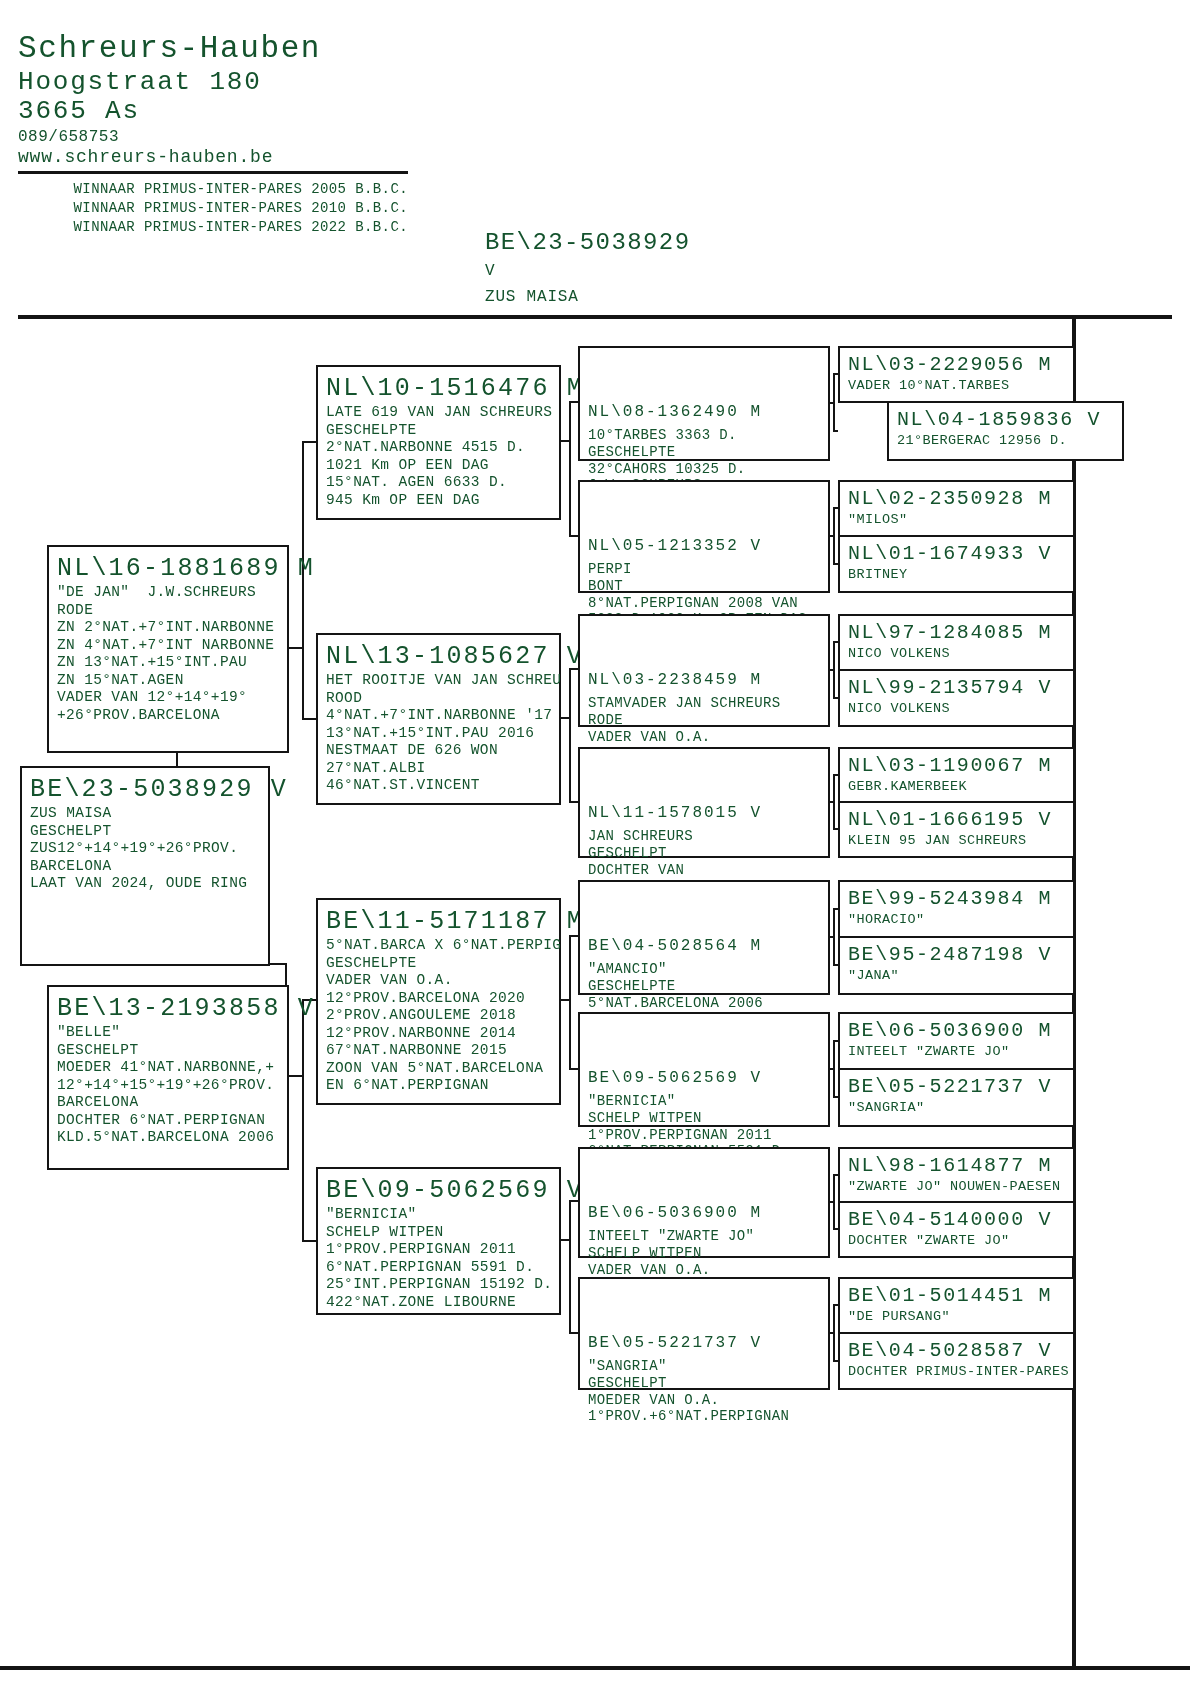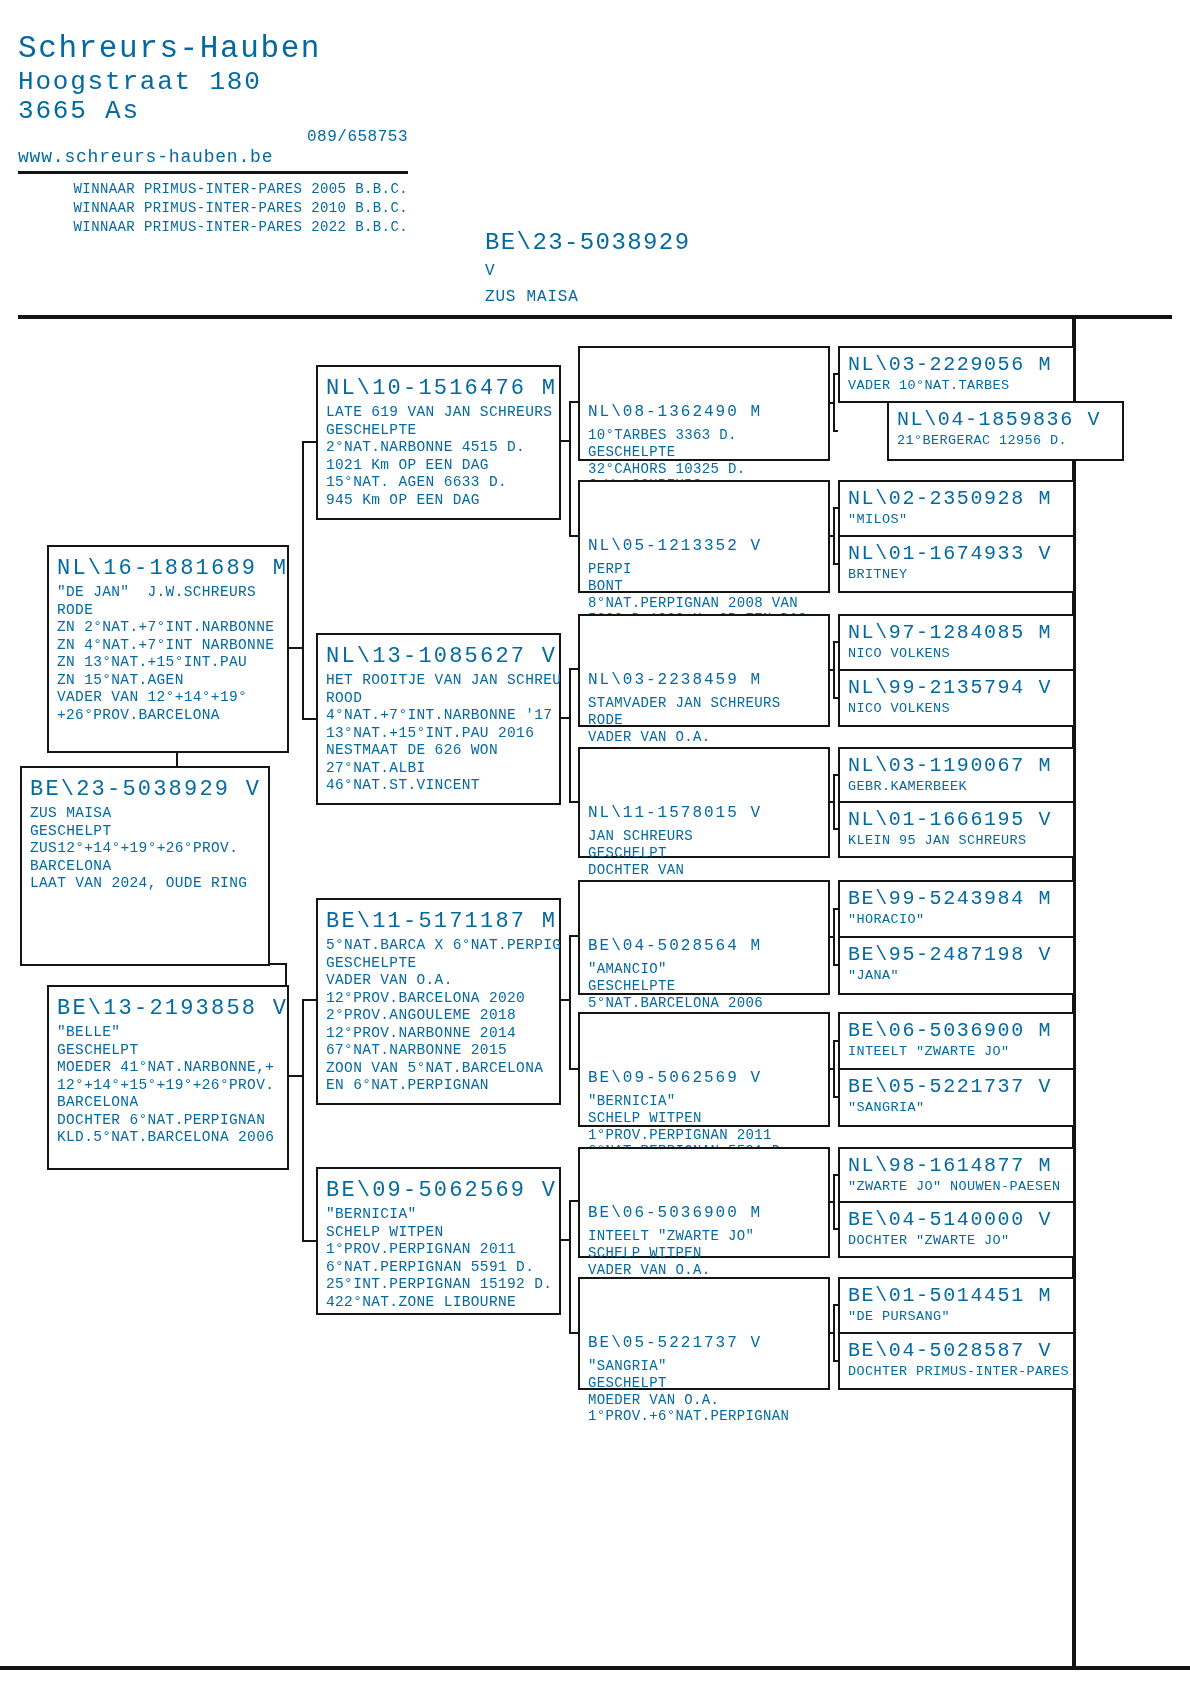--- a/index.html
+++ b/index.html
@@ -1,42 +1,42 @@
 <!DOCTYPE html>
 <html><head>
 <meta charset="utf-8">
 <style>
   html,body { margin:0; padding:0; background:#ffffff; }
   .page {
     position:relative; width:1190px; height:1684px; background:#fff;
     font-family:"Liberation Mono","DejaVu Sans Mono",monospace;
-    color:#0369a1; overflow:hidden;
+    color:#14532d; overflow:hidden;
   }
   svg.lines { position:absolute; left:0; top:0; }
 
   
   .hdr { position:absolute; left:18px; top:30px; }
   .hdr-name   { font-size:31px; letter-spacing:1.6px; line-height:38px; white-space:pre; }
   .hdr-street { font-size:26px; letter-spacing:1.8px; line-height:29px; white-space:pre; }
   .hdr-city   { font-size:26px; letter-spacing:1.8px; line-height:29px; white-space:pre; }
-  .hdr-phone  { font-size:16px; letter-spacing:0.5px; line-height:19px; margin-top:2px; white-space:pre;text-align:right; }
+  .hdr-phone  { font-size:16px; letter-spacing:0.5px; line-height:19px; margin-top:2px; white-space:pre; }
   .hdr-web    { font-size:18px; letter-spacing:0.8px; line-height:21px; white-space:pre; }
   .hdr-rule   { width:390px; height:3px; background:#141414; margin-top:3px; }
   .ach        { margin-top:6px; font-size:14px; letter-spacing:0.4px; line-height:19px; white-space:pre;text-align:right; }
 
   
   .ttl { position:absolute; left:485px; top:228px; }
   .ttl-ring { font-size:24px; letter-spacing:1.4px; line-height:30px; white-space:pre; }
   .ttl-sex  { font-size:16px; line-height:26px; white-space:pre; }
   .ttl-name { font-size:16px; letter-spacing:0.8px; line-height:26px; white-space:pre; }
 
   
   .box { position:absolute; border:2px solid #141414; background:#fff;
          box-sizing:border-box; padding:7px 0 0 8px; }
-  .ring { font-size:22px; letter-spacing:2.2px; line-height:29px; white-space:pre; }
+  .ring { font-size:25px; letter-spacing:2.2px; line-height:29px; white-space:pre; }
   .bd   { font-size:14.5px; letter-spacing:0.35px; line-height:17.5px; white-space:pre; margin-top:1px; }
   .g3 .ring { font-size:16px; letter-spacing:2px; line-height:28px;margin-top:43px; }
   .g3 .bd   { font-size:14px; line-height:16.8px; }
   .g4 { padding-top:4px; }
   .g4 .ring { font-size:20px; letter-spacing:1.6px; line-height:26px; }
   .g4 .bd   { font-size:13.5px; letter-spacing:0.4px; line-height:16px; margin-top:0; }
 </style>
 </head>
 <body>
 

